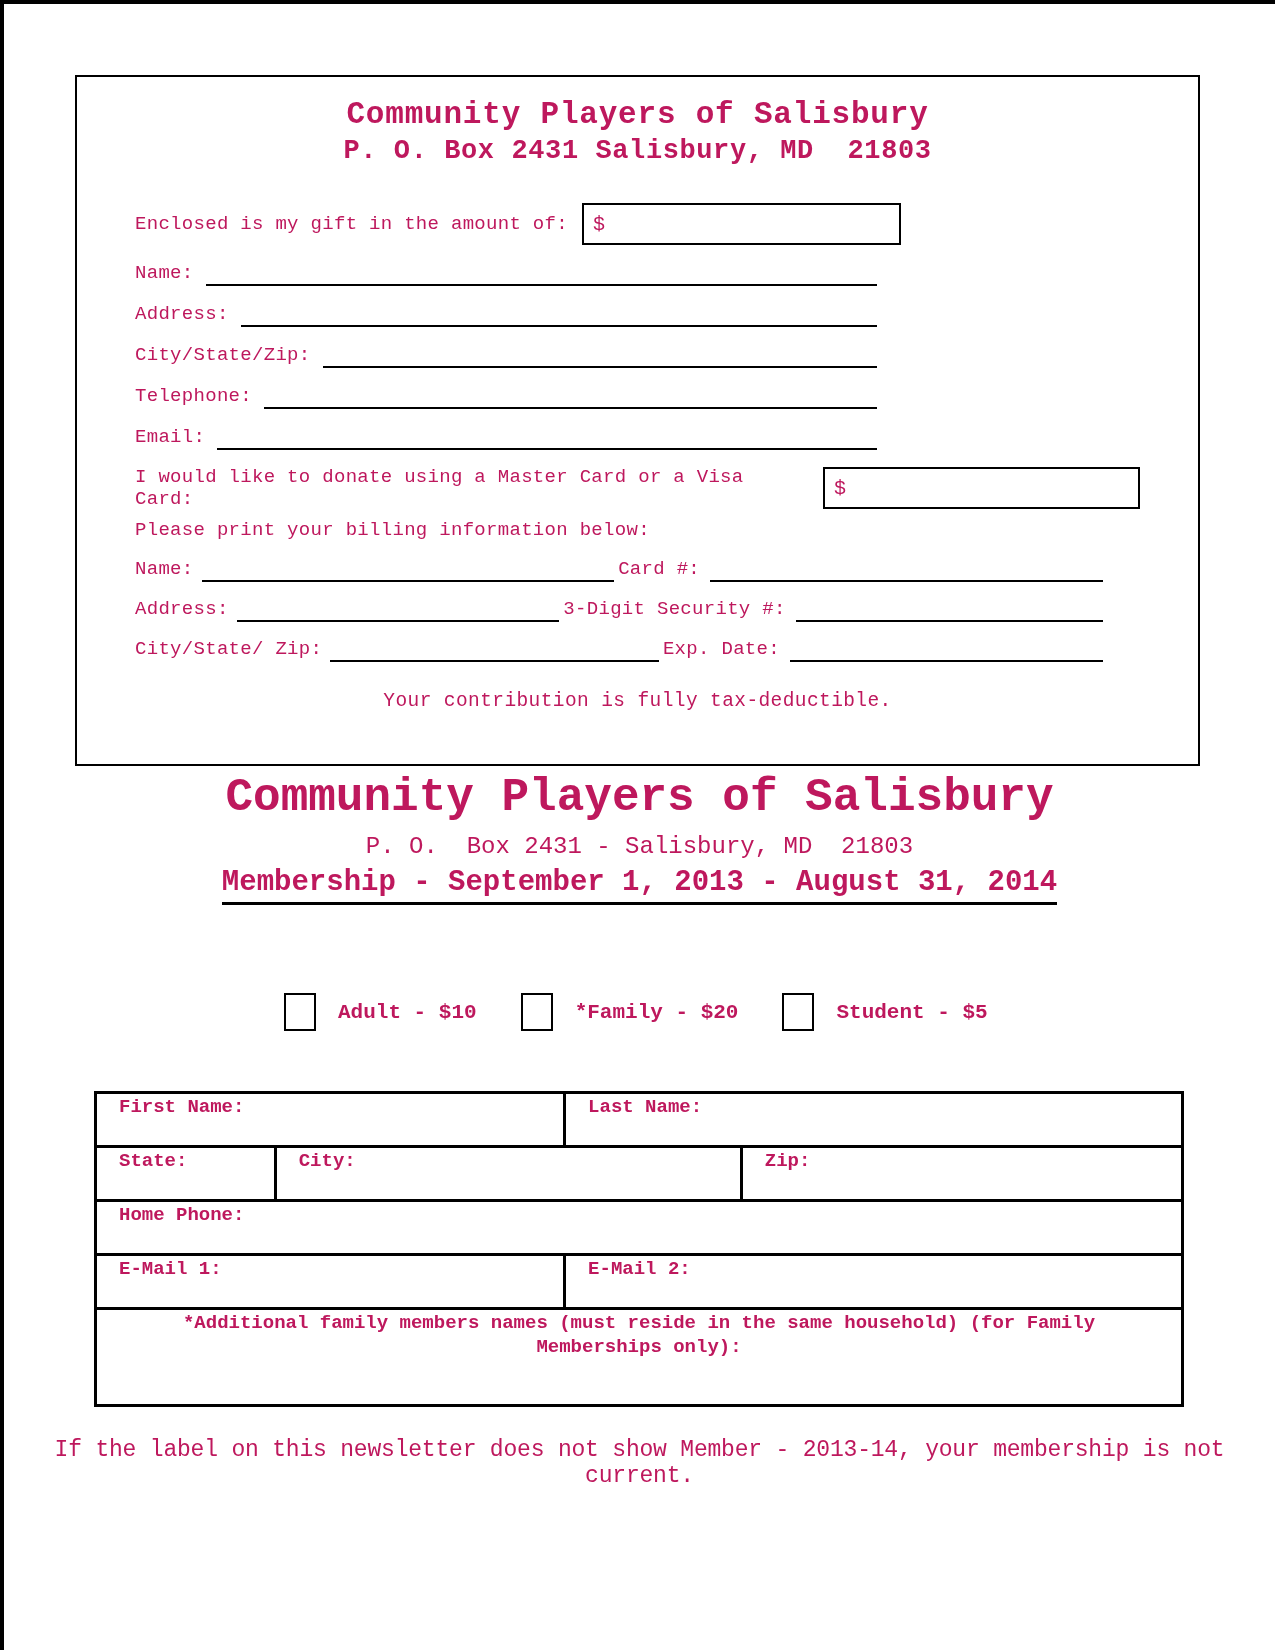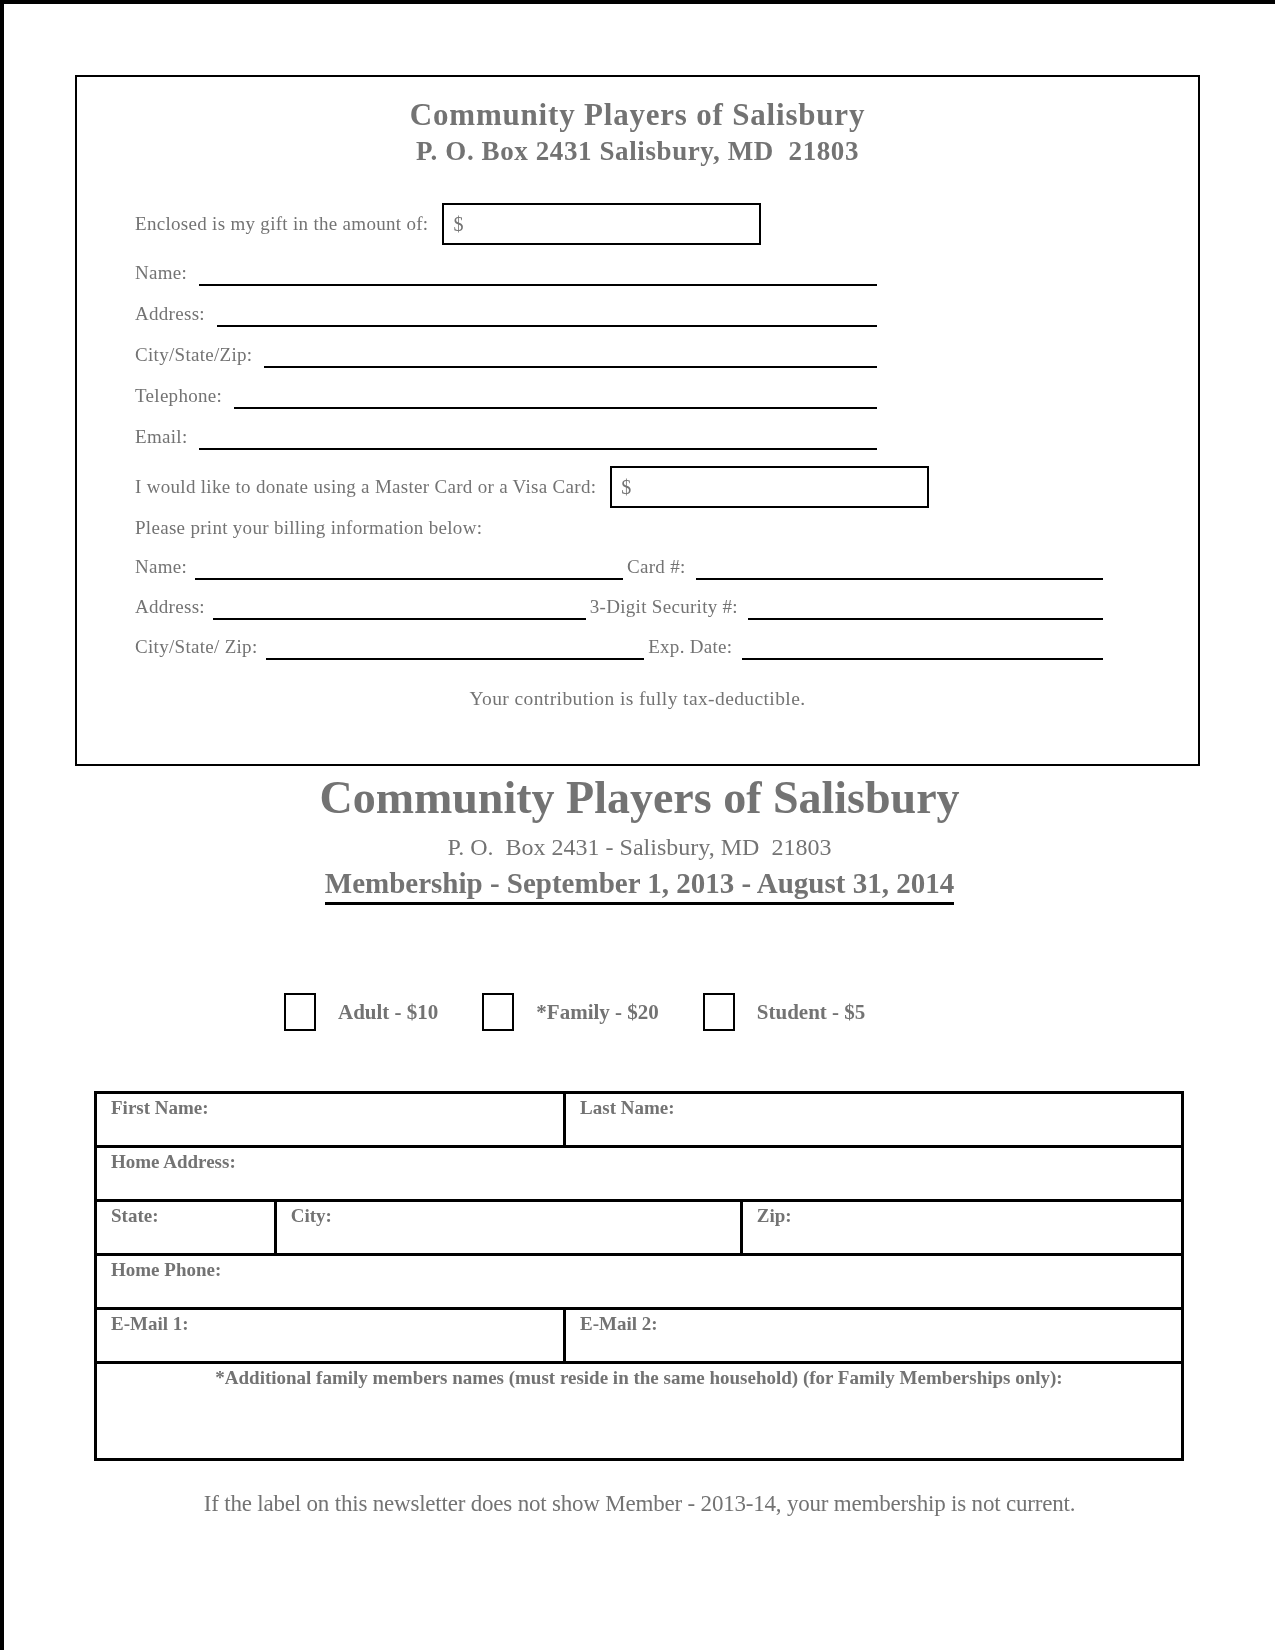--- a/index.html
+++ b/index.html
@@ -3,22 +3,22 @@
 <meta charset="utf-8">
 <style>
   html,body{margin:0;padding:0;background:#fff;}
   .page{
     position:relative;
     width:1275px;height:1650px;
     background:#fff;
     border-top:4px solid #000;
     border-left:4px solid #000;
     box-sizing:border-box;
-    font-family:Liberation Serif, serif;
-    color:#737373;
+    font-family:Liberation Mono, monospace;
+    color:#be185d;
     overflow:hidden;
   }
   [data-bind]{white-space:pre-wrap;}
 
   
   .donation-box{
     margin-left:71px;margin-top:71px;
     width:1125px;height:691px;
     border:2px solid #000;
     box-sizing:border-box;
@@ -101,21 +101,21 @@
   }
   .mtable{
     margin-left:90px;margin-top:60px;
     width:1090px;
     border:3px solid #000;
     box-sizing:border-box;
   }
   .trow{display:flex;height:51px;}
   .trow.tall{height:94px;text-align:center;}
   .trow + .trow{border-top:3px solid #000;}
-  .tcell{flex:1;padding:2px 14px;overflow:hidden;}
+  .tcell{flex:1;padding:2px 22px;overflow:hidden;}
   .tcell + .tcell{border-left:3px solid #000;}
   .tcell.w43{flex:none;width:43%;box-sizing:border-box;}
   .tcell.w16{flex:none;width:16.3%;box-sizing:border-box;}
   .tlabel{font-size:19px;font-weight:bold;line-height:1.25;}
   .footer-note{
     margin-top:30px;text-align:center;
     font-size:23px;letter-spacing:-.2px;
   }
 </style>
 </head>
@@ -210,25 +210,20 @@
   <div class="mtable">
     <div class="trow">
       <div class="tcell w43">
         <span class="tlabel" data-bind="membership.table_rows.0.cells.0.label">First Name:</span>
       </div>
       <div class="tcell">
         <span class="tlabel" data-bind="membership.table_rows.0.cells.1.label">Last Name:</span>
       </div>
     </div>
     <div class="trow">
-      <div class="tcell">
-        <span class="tlabel" data-bind="membership.table_rows.1.cells.0.label">Home Address:</span>
-      </div>
-    </div>
-    <div class="trow">
       <div class="tcell w16">
         <span class="tlabel" data-bind="membership.table_rows.2.cells.1.label">State:</span>
       </div>
       <div class="tcell w43">
         <span class="tlabel" data-bind="membership.table_rows.2.cells.0.label">City:</span>
       </div>
       <div class="tcell">
         <span class="tlabel" data-bind="membership.table_rows.2.cells.2.label">Zip:</span>
       </div>
     </div>

